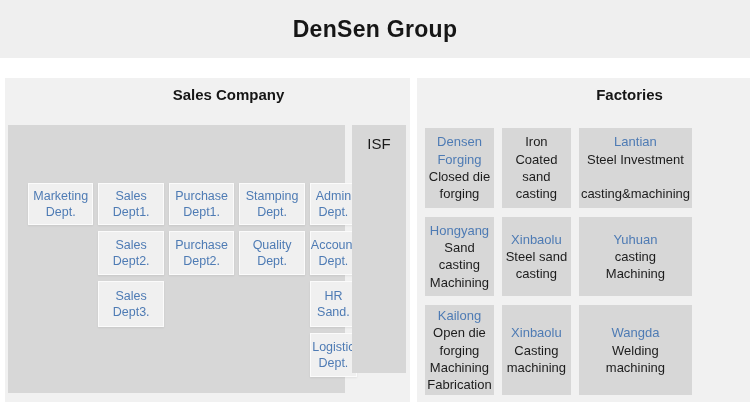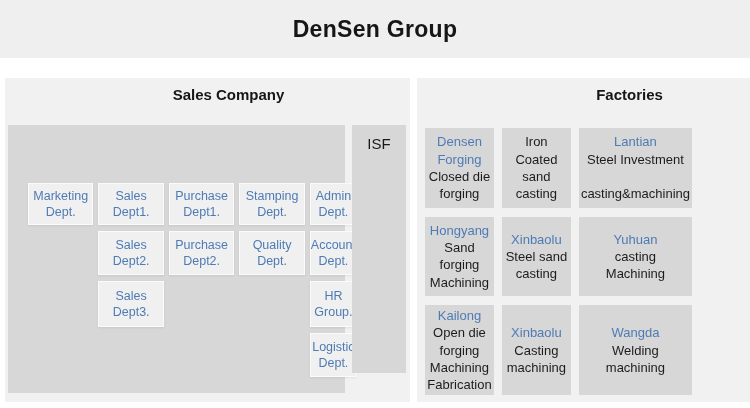--- a/index.html
+++ b/index.html
@@ -98,21 +98,21 @@
 Dept2.</div>
       <div class="dept" style="grid-column:3;grid-row:2">Purchase
 Dept2.</div>
       <div class="dept" style="grid-column:4;grid-row:2">Quality
 Dept.</div>
       <div class="dept" style="grid-column:5;grid-row:2">Account
 Dept.</div>
       <div class="dept" style="grid-column:2;grid-row:3">Sales
 Dept3.</div>
       <div class="dept" style="grid-column:5;grid-row:3">HR
-Group.</div>
+Sand.</div>
       <div class="dept" style="grid-column:5;grid-row:4">Logistic
 Dept.</div>
     </div>
   </div>
 
   <div class="isf-box">ISF</div>
 </div>
 
 <div class="panel" id="factories-panel">
   <div class="panel-title">Factories</div>
@@ -127,21 +127,21 @@
 casting</div>
     </div>
     <div class="factory">
       <div class="name">Lantian</div>
       <div class="desc">Steel Investment
 
 casting&amp;machining</div>
     </div>
     <div class="factory">
       <div class="name">Hongyang</div>
-      <div class="desc">Sand forging
+      <div class="desc">Sand casting
 Machining</div>
     </div>
     <div class="factory">
       <div class="name">Xinbaolu</div>
       <div class="desc">Steel sand casting</div>
     </div>
     <div class="factory">
       <div class="name">Yuhuan</div>
       <div class="desc">casting
 Machining</div>

